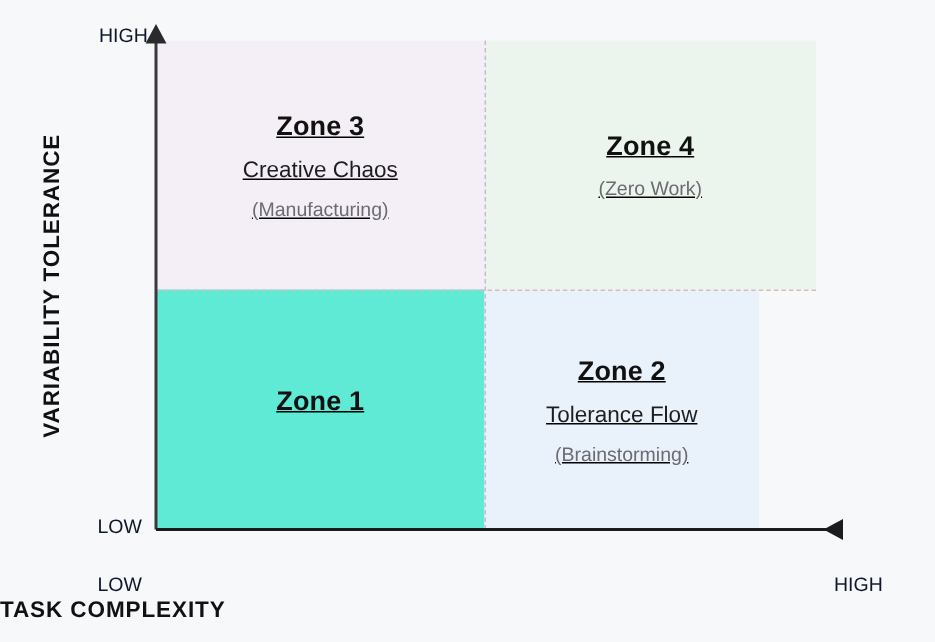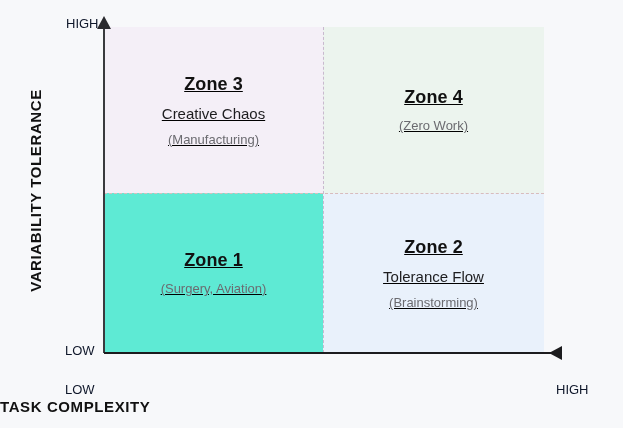--- a/index.html
+++ b/index.html
@@ -34,21 +34,21 @@
     box-sizing: border-box;
     display: flex;
     flex-direction: column;
     align-items: center;
     justify-content: center;
     text-decoration: underline;
   }
   .q-tl { left: 0;     top: 0;     width: 219px; height: 166px; background: #f4eff7; }
   .q-tr { left: 219px; top: 0;     width: 221px; height: 166px; background: #ecf4ee; text-align: right; }
   .q-bl { left: 0;     top: 166px; width: 219px; height: 160px; background: #5eead4; }
-  .q-br { left: 219px; top: 166px; width: 221px; height: 160px; background: #e9f1fb; }
+  .q-br { left: 219px; top: 166px; width: 183px; height: 160px; background: #e9f1fb; }
 
   .zone-title {
     font-size: 18px;
     font-weight: bold;
     color: #111111;
     letter-spacing: 0.1px;
     line-height: 1;
     margin-bottom: 13px;
   }
   .zone-name {
@@ -176,21 +176,20 @@
       <div class="zone-example">(Manufacturing)</div>
     </div>
 
     <div class="quadrant q-tr">
       <div class="zone-title">Zone 4</div>
       <div class="zone-example">(Zero Work)</div>
     </div>
 
     <div class="quadrant q-bl">
       <div class="zone-title">Zone 1</div>
-      <div class="zone-example">(Surgery, Aviation)</div>
     </div>
 
     <div class="quadrant q-br">
       <div class="zone-title">Zone 2</div>
       <div class="zone-name">Tolerance Flow</div>
       <div class="zone-example">(Brainstorming)</div>
     </div>
 
     <div class="divider-v"></div>
     <div class="divider-h"></div>

